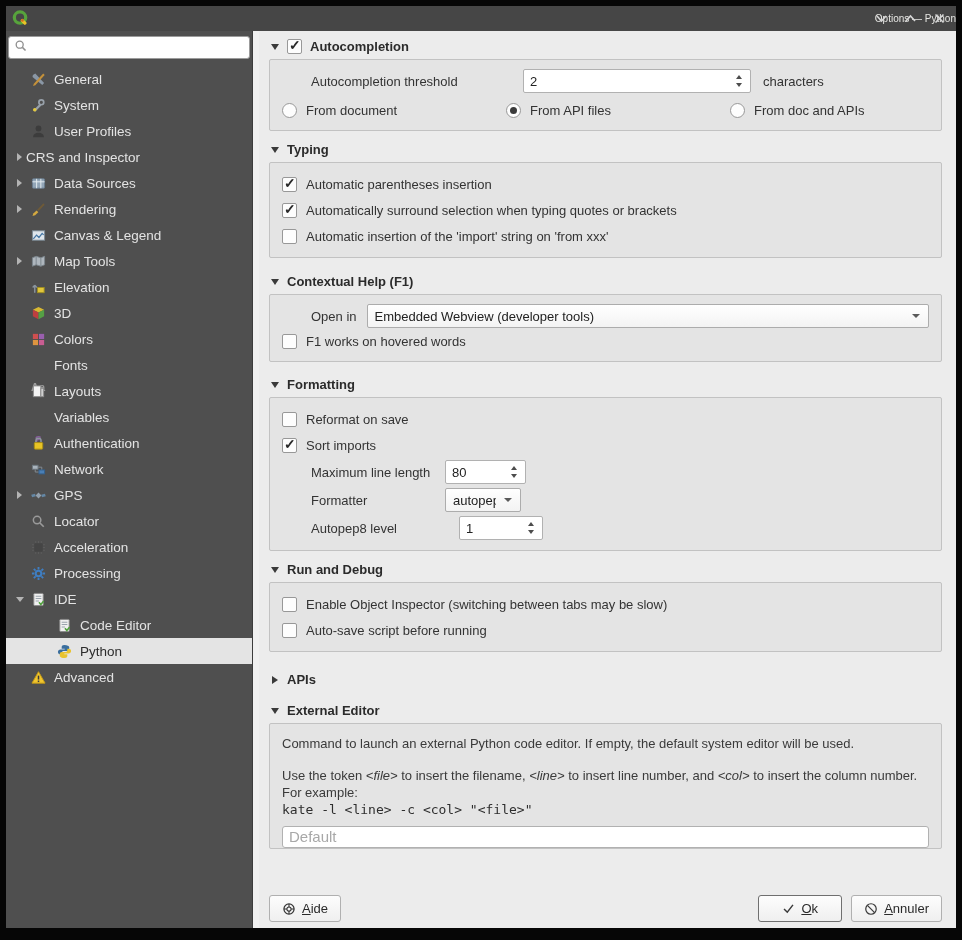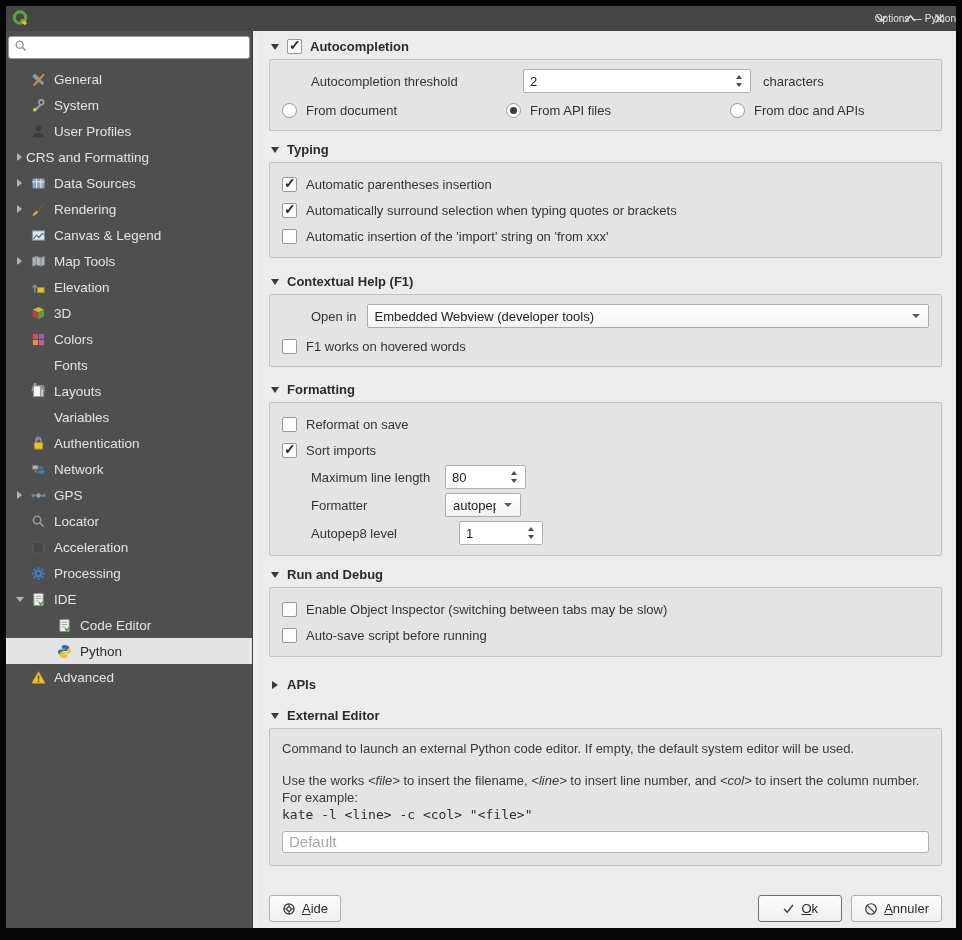--- a/index.html
+++ b/index.html
@@ -136,21 +136,21 @@
                 <path d="M2.2 14c0-3.2 2.6-4.8 5.8-4.8s5.8 1.6 5.8 4.8z" fill="#3c3c3c"></path>
               </svg>
             </span>
             <span class="s-label">User Profiles</span>
           </div>
 
         <div class="side-item">
             <span class="arrow-slot">
               <span class="tri-r"></span>
             </span>
-            <span class="s-label">CRS and Formatting</span>
+            <span class="s-label">CRS and Inspector</span>
           </div>
 
         <div class="side-item">
             <span class="arrow-slot">
               <span class="tri-r"></span>
             </span>
             <span class="s-icon">
               <svg width="15" height="15" viewBox="0 0 16 16">
                 <rect x="1.5" y="3" width="13" height="10" rx="1" fill="#93a6b8" stroke="#677b8d"></rect>
                 <path d="M1.5 6.2h13M6 3v10M10.5 3v10" stroke="#e8eef2" stroke-width="1"></path>
@@ -438,21 +438,21 @@
         <span>Contextual Help (F1)</span>
       </div>
       <div class="gbox">
         <div class="row" style="height:26px;">
           <span class="flabel" style="margin-right:10px;">Open in</span>
           <span class="combo" style="flex:1;">
             <span class="val">Embedded Webview (developer tools)</span>
             <span class="c-arrow"></span>
           </span>
         </div>
-        <div class="row cb-row" style="height:24px;margin-top:5px;">
+        <div class="row cb-row" style="height:24px;">
           <span class="cb"></span>
           <span>F1 works on hovered words</span>
         </div>
       </div>
 
       <div class="sec-header" style="margin-top:15px;">
         <span class="sec-arrow"></span>
         <span>Formatting</span>
       </div>
       <div class="gbox">
@@ -510,24 +510,24 @@
 
       <div class="sec-header" style="margin-top:20px;">
         <span class="sec-arrow collapsed"></span>
         <span>APIs</span>
       </div>
 
       <div class="sec-header" style="margin-top:16px;">
         <span class="sec-arrow"></span>
         <span>External Editor</span>
       </div>
-      <div class="gbox" style="padding-bottom:12px;">
+      <div class="gbox" style="padding-bottom:0;">
         <div class="para" style="margin:4px 0 16px 0;">Command to launch an external Python code editor. If empty, the default system editor will be used.</div>
         <div class="para">
-          <span>Use the works </span><span class="tok">&lt;file&gt;</span><span> to insert the filename, </span><span class="tok">&lt;line&gt;</span><span> to insert line number, and </span><span class="tok">&lt;col&gt;</span><span> to insert the column number.</span>
+          <span>Use the token </span><span class="tok">&lt;file&gt;</span><span> to insert the filename, </span><span class="tok">&lt;line&gt;</span><span> to insert line number, and </span><span class="tok">&lt;col&gt;</span><span> to insert the column number.</span>
         </div>
         <div class="para">For example:</div>
         <div class="code">kate -l &lt;line&gt; -c &lt;col&gt; "&lt;file&gt;"</div>
         <input class="text-input" style="display: block; width: 100%; box-sizing: border-box; margin-top: 9px;" type="text" placeholder="Default">
       </div>
 
       <div class="footer">
         <button class="btn">
           <span style="display:flex;">
               <svg width="14" height="14" viewBox="0 0 16 16">

